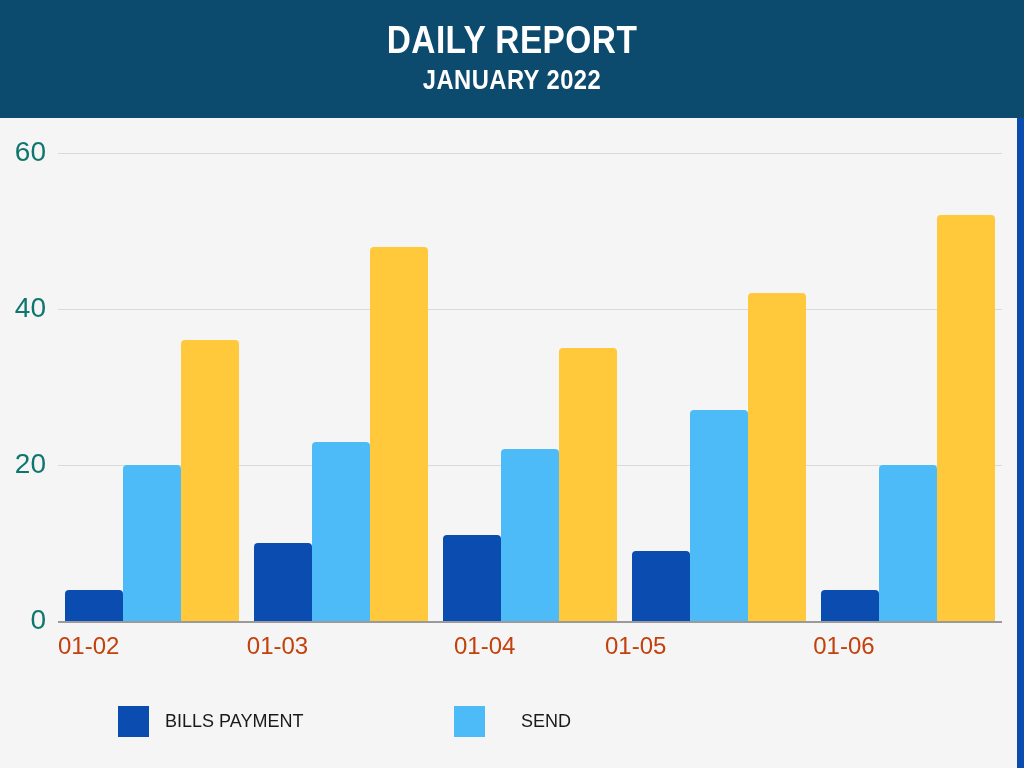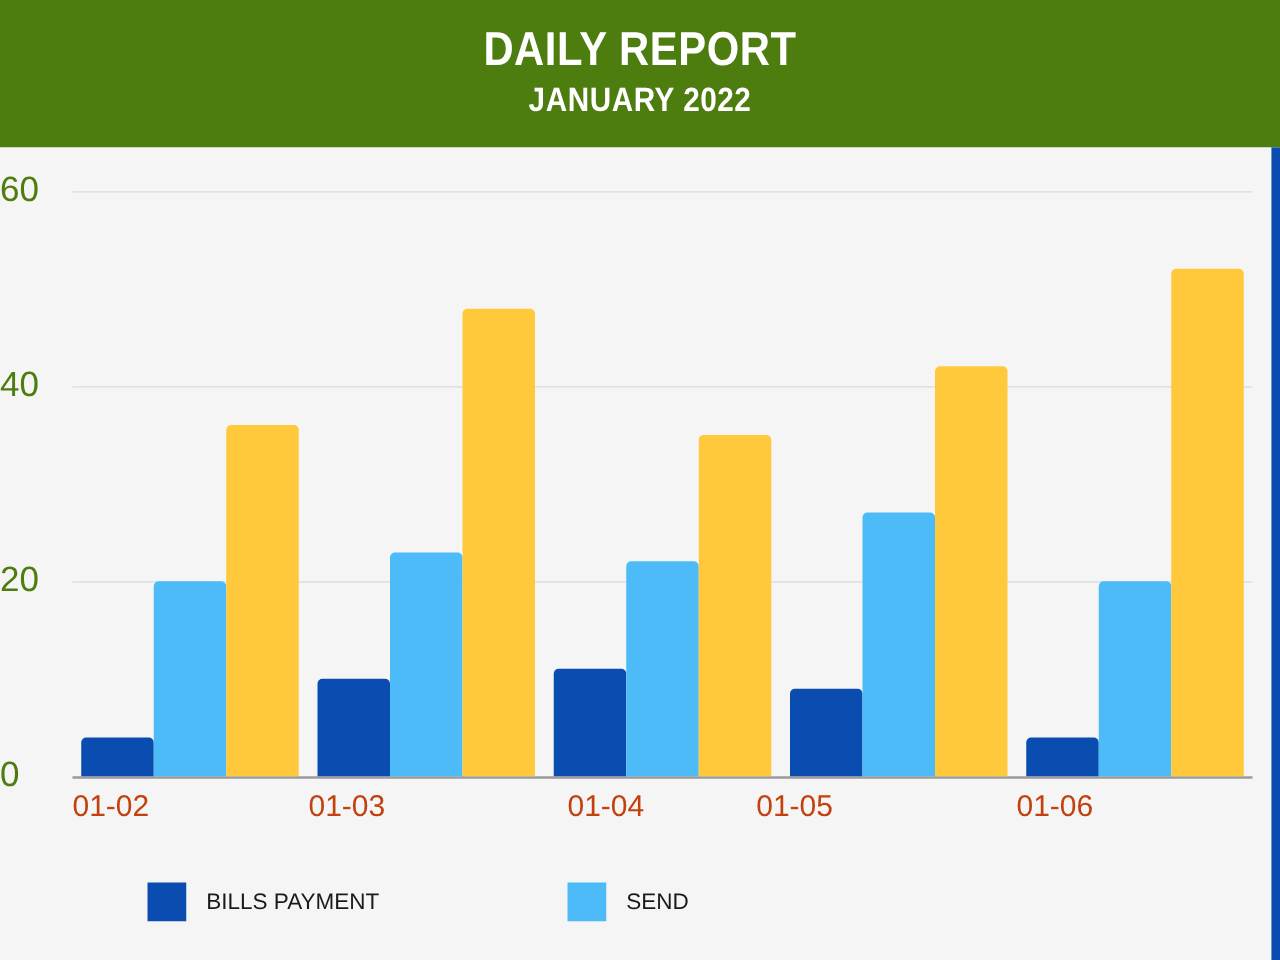--- a/index.html
+++ b/index.html
@@ -22,21 +22,21 @@
     box-sizing: border-box;
   }
 
   
   #header {
     position: absolute;
     left: 0;
     top: 0;
     width: 1024px;
     height: 118px;
-    background: #4d7c0f;
+    background: #0c4a6e;
     text-align: center;
     overflow: hidden;
   }
   #header-title {
     margin: 0;
     padding: 18px 0 0 0;
     color: #ffffff;
     font-family: "Liberation Sans", sans-serif;
     font-weight: bold;
     font-size: 38px;
@@ -88,22 +88,22 @@
     position: absolute;
     left: 58px;
     width: 944px;
     height: 2px;
     background: #9a9a9a;
   }
   .ytick-wrap {
     position: absolute;
     left: 0;
     width: 46px;
-    text-align: left;
-    color: #4d7c0f;
+    text-align: right;
+    color: #0f766e;
     font-family: "Liberation Sans", sans-serif;
     font-size: 28px;
     line-height: 28px;
   }
 
   
   .bar {
     position: absolute;
     border-radius: 4px 4px 0 0;
   }
@@ -201,20 +201,20 @@
         <div class="xtick-wrap" style="left: 454px; width: 188.8px;">01-04</div>
         <div class="xtick-wrap" style="left: 605px; width: 188.8px;">01-05</div>
         <div class="xtick-wrap" style="left: 813.2px; width: 188.8px;">01-06</div>
       </div>
 
     <div id="legend">
         <div class="legend-item" style="left: 118px;">
           <span class="legend-swatch s0" style="background: rgb(10, 76, 175);"></span>
           <span class="legend-label">BILLS PAYMENT</span>
         </div>
-        <div class="legend-item" style="left: 454px;">
+        <div class="legend-item" style="left: 454px; gap: 20px;">
           <span class="legend-swatch s1" style="background: rgb(77, 187, 247);"></span>
           <span class="legend-label">SEND</span>
         </div>
       </div>
   </div>
 
 </div>
 
 </body></html>

